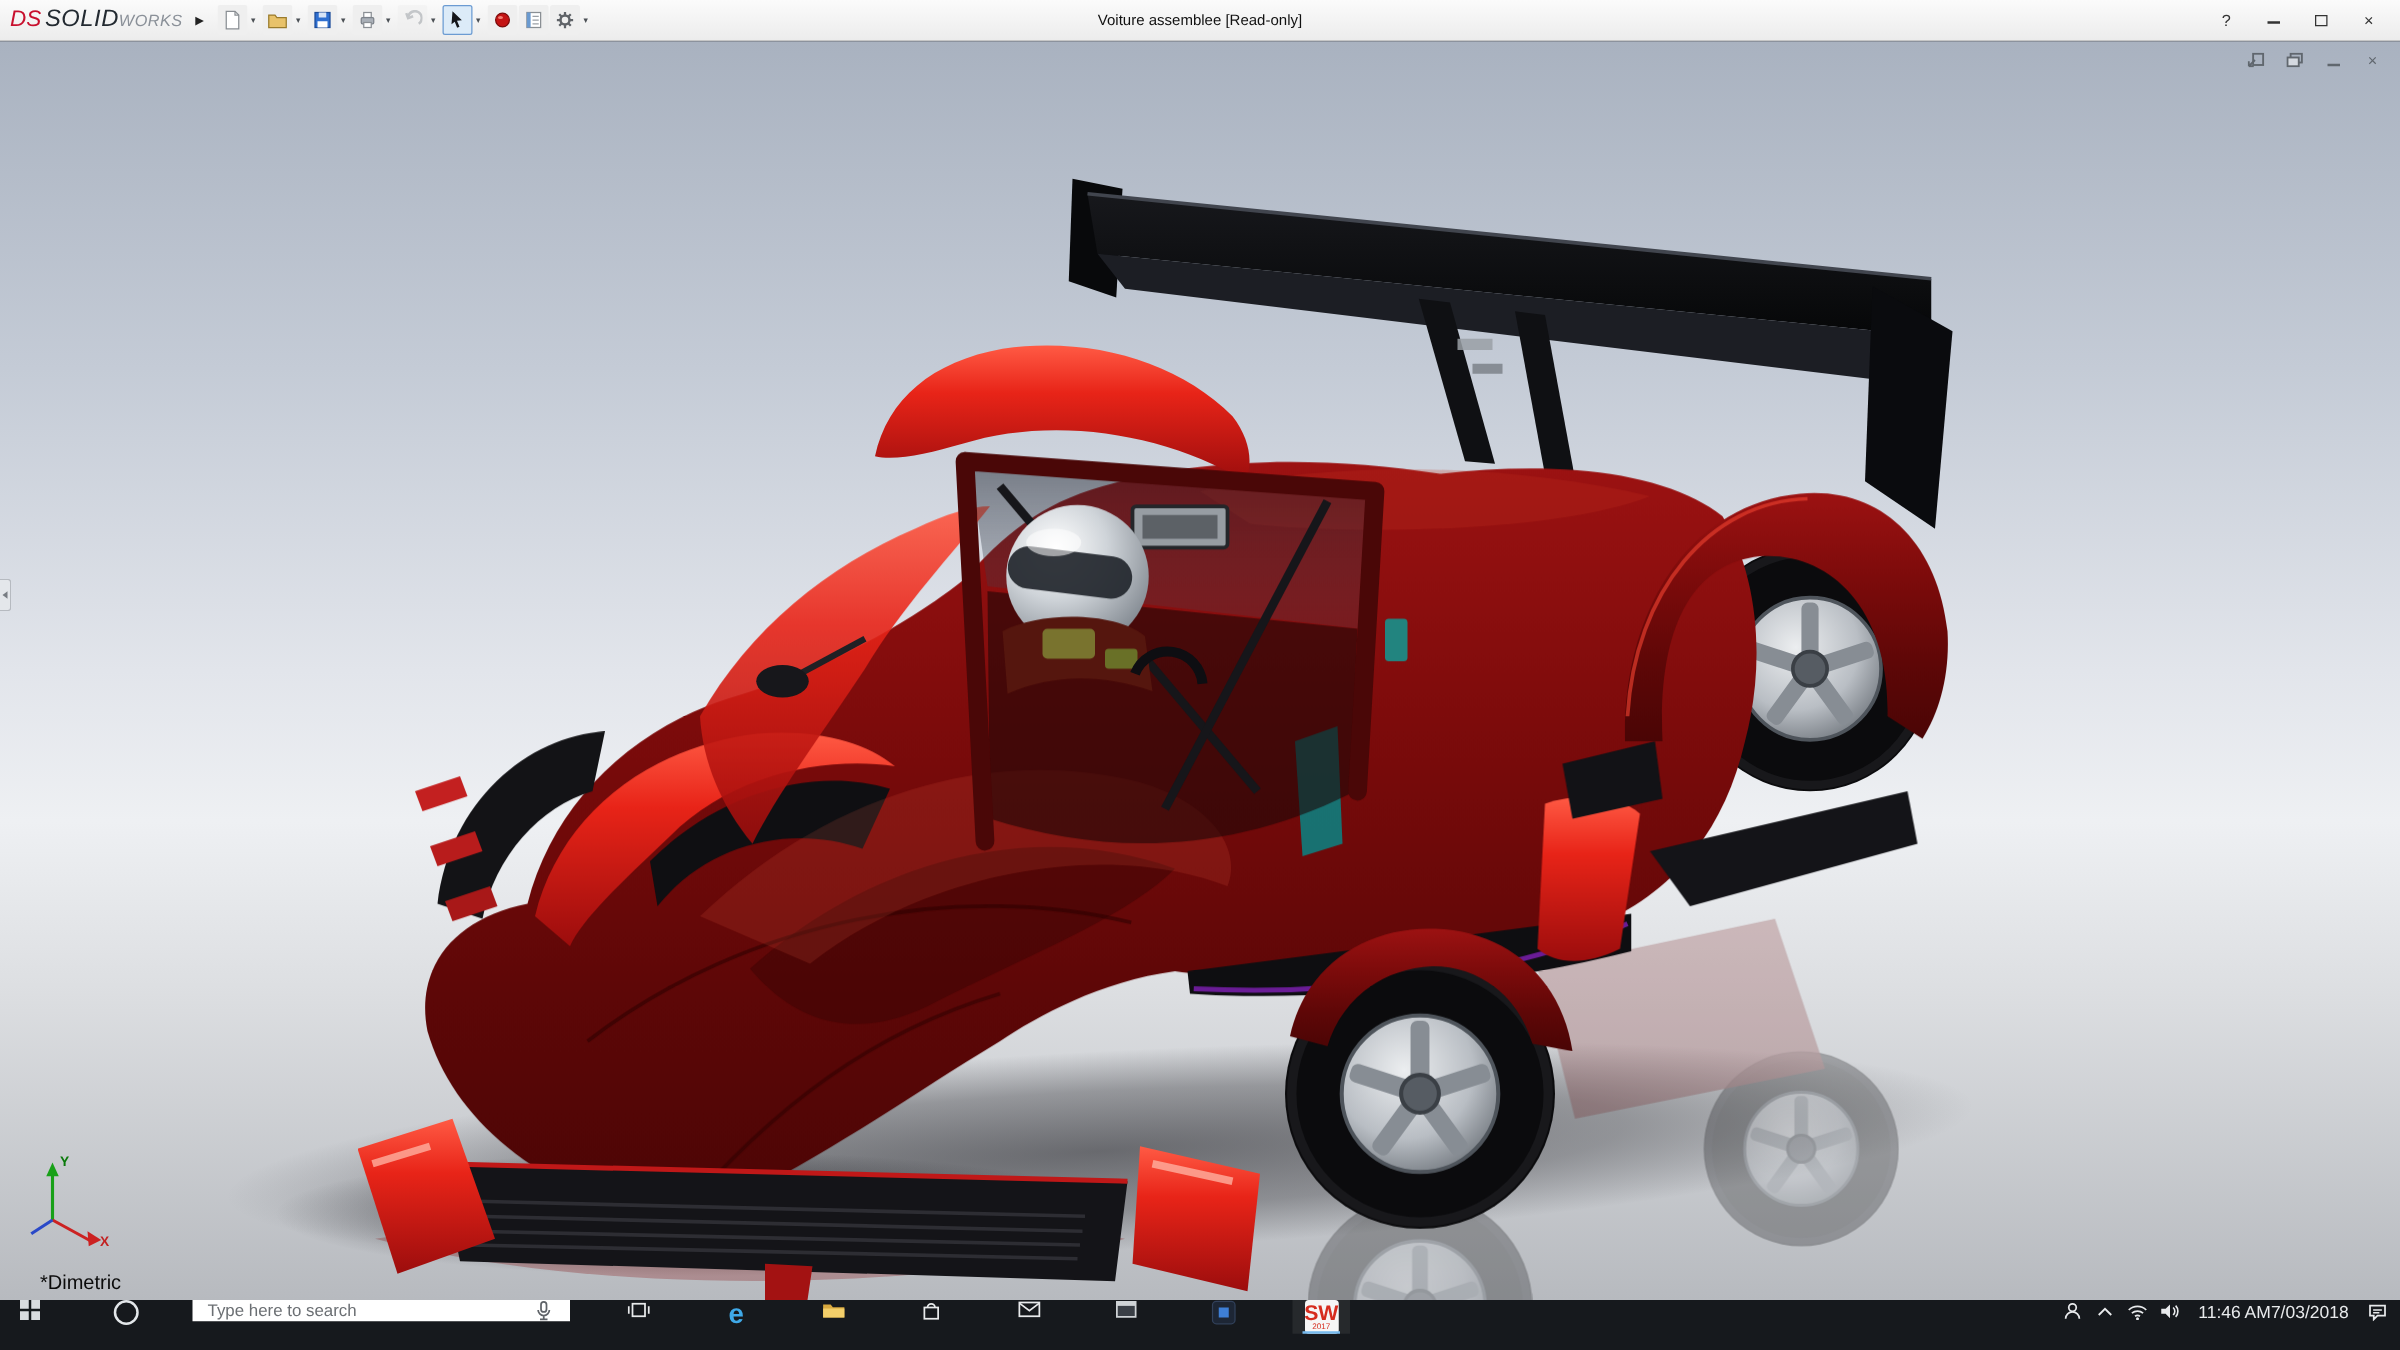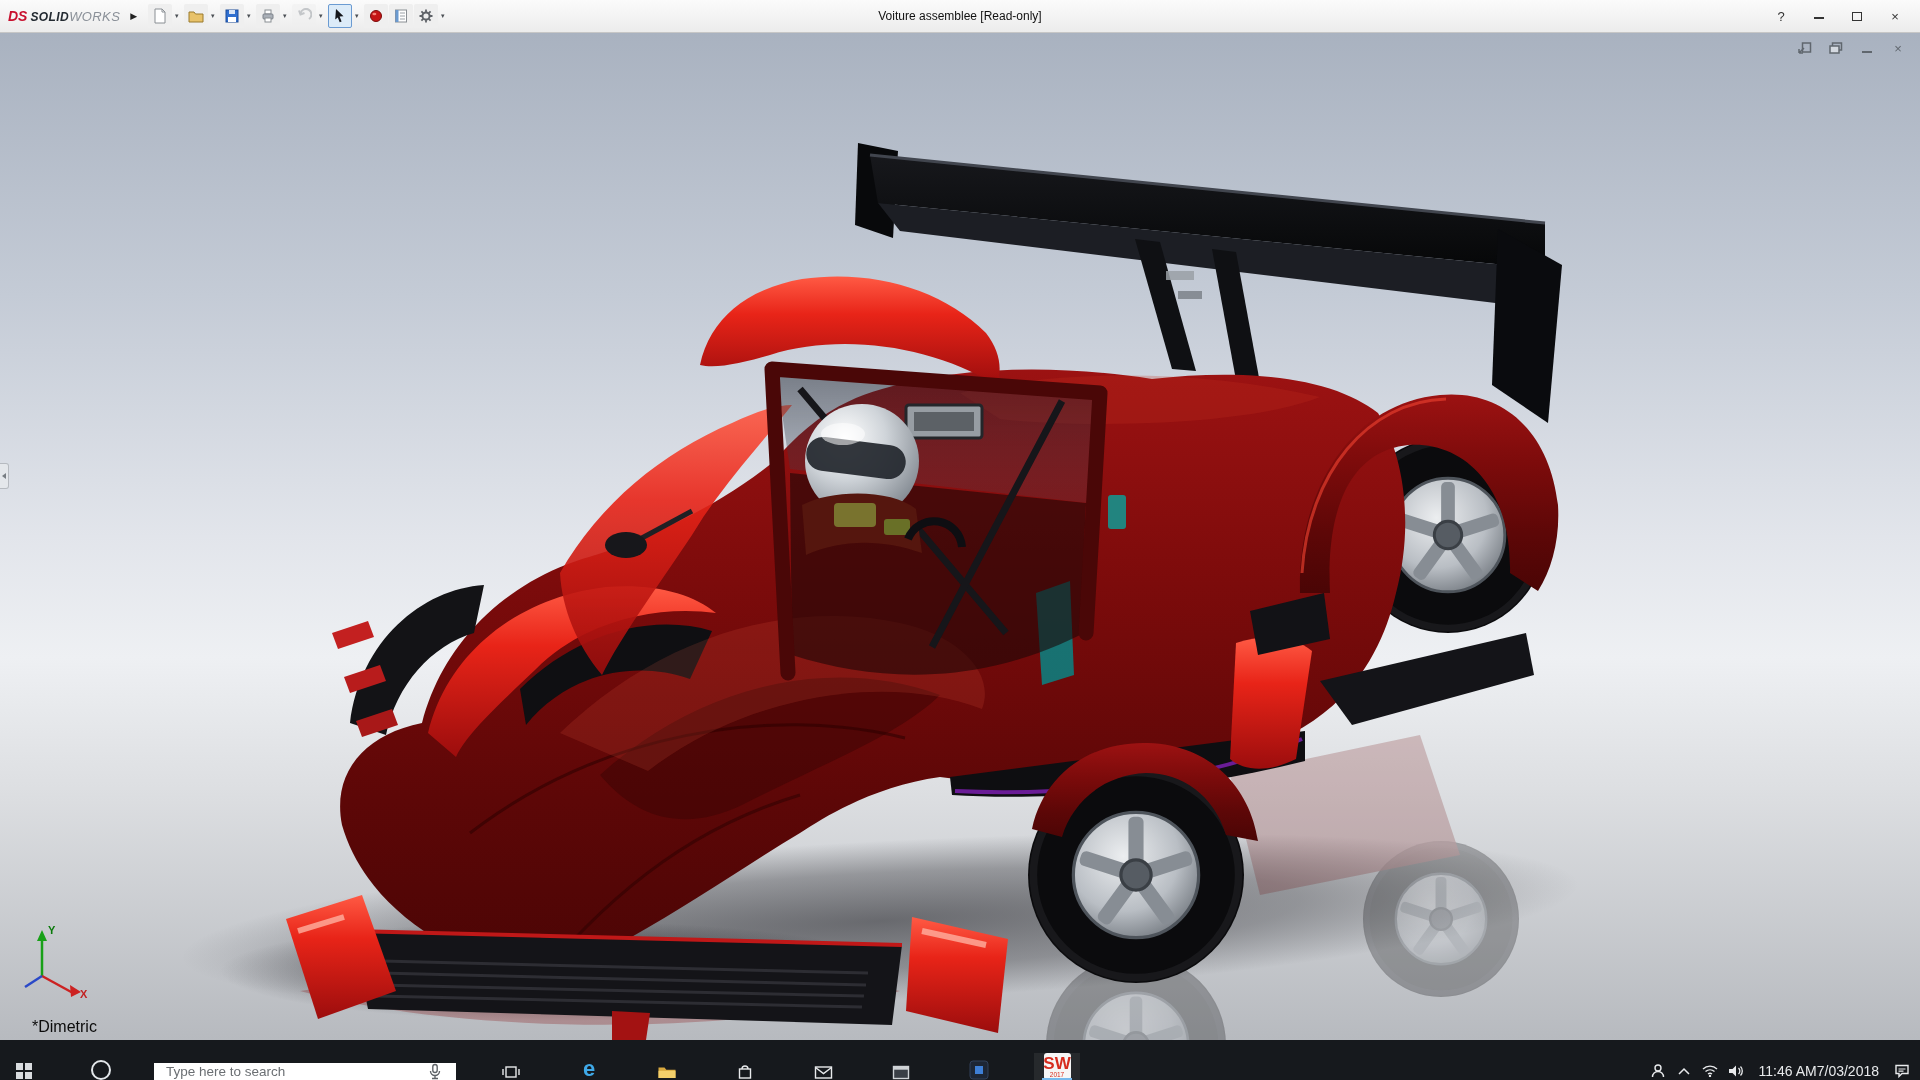--- a/index.html
+++ b/index.html
@@ -3,22 +3,22 @@
 <meta charset="utf-8">
 <style>
   * { margin:0; padding:0; box-sizing:border-box; }
   html,body { width:1920px; height:1080px; overflow:hidden; font-family:"Liberation Sans", sans-serif; }
   .screen { width:1920px; height:1080px; display:flex; flex-direction:column; background:#000; }
 
   
   .titlebar { height:33px; flex:0 0 33px; background:linear-gradient(#fbfbfb,#ececec); border-bottom:1px solid #c6c6c6;
               display:flex; align-items:center; position:relative; padding:0 8px; font-size:12px; color:#222; }
   .logo { display:flex; align-items:baseline; gap:3px; margin-right:6px; font-style:italic; }
-  .logo-ds { color:#c8102e; font-weight:bold; font-size:14px; }
-  .logo-solid { font-weight:bold; color:#232a31; font-size:12px; letter-spacing:.4px; }
+  .logo-ds { color:#c8102e; font-weight:normal; font-size:18px; }
+  .logo-solid { font-weight:normal; color:#232a31; font-size:19px; letter-spacing:.4px; }
   .logo-works { font-weight:normal; color:#8a9098; font-size:13px; letter-spacing:.4px; margin-left:-3px; }
   .flyout { font-size:9px; color:#222; margin:0 10px 0 4px; cursor:default; }
   .tb-btn { width:24px; height:24px; display:flex; align-items:center; justify-content:center; border:1px solid transparent; border-radius:2px; margin-left:1px; }
   .tb-btn.active { border-color:#6b9bd2; background:#dcebf8; }
   .tb-btn.disabled { opacity:.45; }
   .dd-arrow { font-size:7px; color:#4a4f54; width:9px; text-align:center; margin-right:2px; }
   .title-center { position:absolute; left:50%; transform:translateX(-50%); font-size:12px; color:#111; white-space:nowrap; }
   .win-controls { margin-left:auto; display:flex; align-items:center; gap:20px; padding-right:8px; color:#333; }
   .win-controls .wc { width:18px; text-align:center; font-size:13px; }
   .wc-min { display:inline-block; width:10px; height:1px; border-bottom:2px solid #333; margin-bottom:2px; }
@@ -33,21 +33,21 @@
   .left-tab { position:absolute; left:0; top:430px; width:9px; height:26px; background:#e4e7eb; border:1px solid #b6bac0; border-left:none;
               border-radius:0 3px 3px 0; display:flex; align-items:center; justify-content:center; }
   .left-tab i { display:block; width:0; height:0; border-top:3px solid transparent; border-bottom:3px solid transparent; border-right:4px solid #787d83; }
   .view-label { position:absolute; left:32px; bottom:4px; font-size:16px; color:#0b0b0b; }
   .triad { position:absolute; left:18px; bottom:30px; width:80px; height:84px; }
   .triad .axis-lab { position:absolute; font-size:11px; font-weight:bold; }
   .axis-y-lab { left:30px; top:-2px; color:#0a7a0a; }
   .axis-x-lab { left:62px; top:62px; color:#c22222; }
 
   
-  .taskbar { height:40px; flex:0 0 40px; background:#16191d; display:flex; align-items:flex-end; color:#e8eaec;gap:32px; }
+  .taskbar { height:40px; flex:0 0 40px; background:#16191d; display:flex; align-items:flex-start; color:#e8eaec;gap:32px; }
   .tb-item { display:flex; align-items:center; justify-content:center; }
   .start { width:48px; }
   .win-logo { width:17px; height:17px; display:grid; grid-template-columns:7px 7px; grid-template-rows:7px 7px; gap:2px; }
   .win-logo span { background:#d9dcdf; }
   .cortana { width:42px; }
   .cortana-ring { width:20px; height:20px; border:2px solid #e3e7ea; border-radius:50%; }
   .search { width:302px; background:#ffffff; display:flex; align-items:center; padding:0 12px; gap:8px; }
   .search input { flex:1; border:none; outline:none; font-size:13.5px; color:#333; background:transparent; font-family:"Liberation Sans",sans-serif; }
   .search input::placeholder { color:#6b6f73; }
   .app-btn { width:46px; position:relative; }

